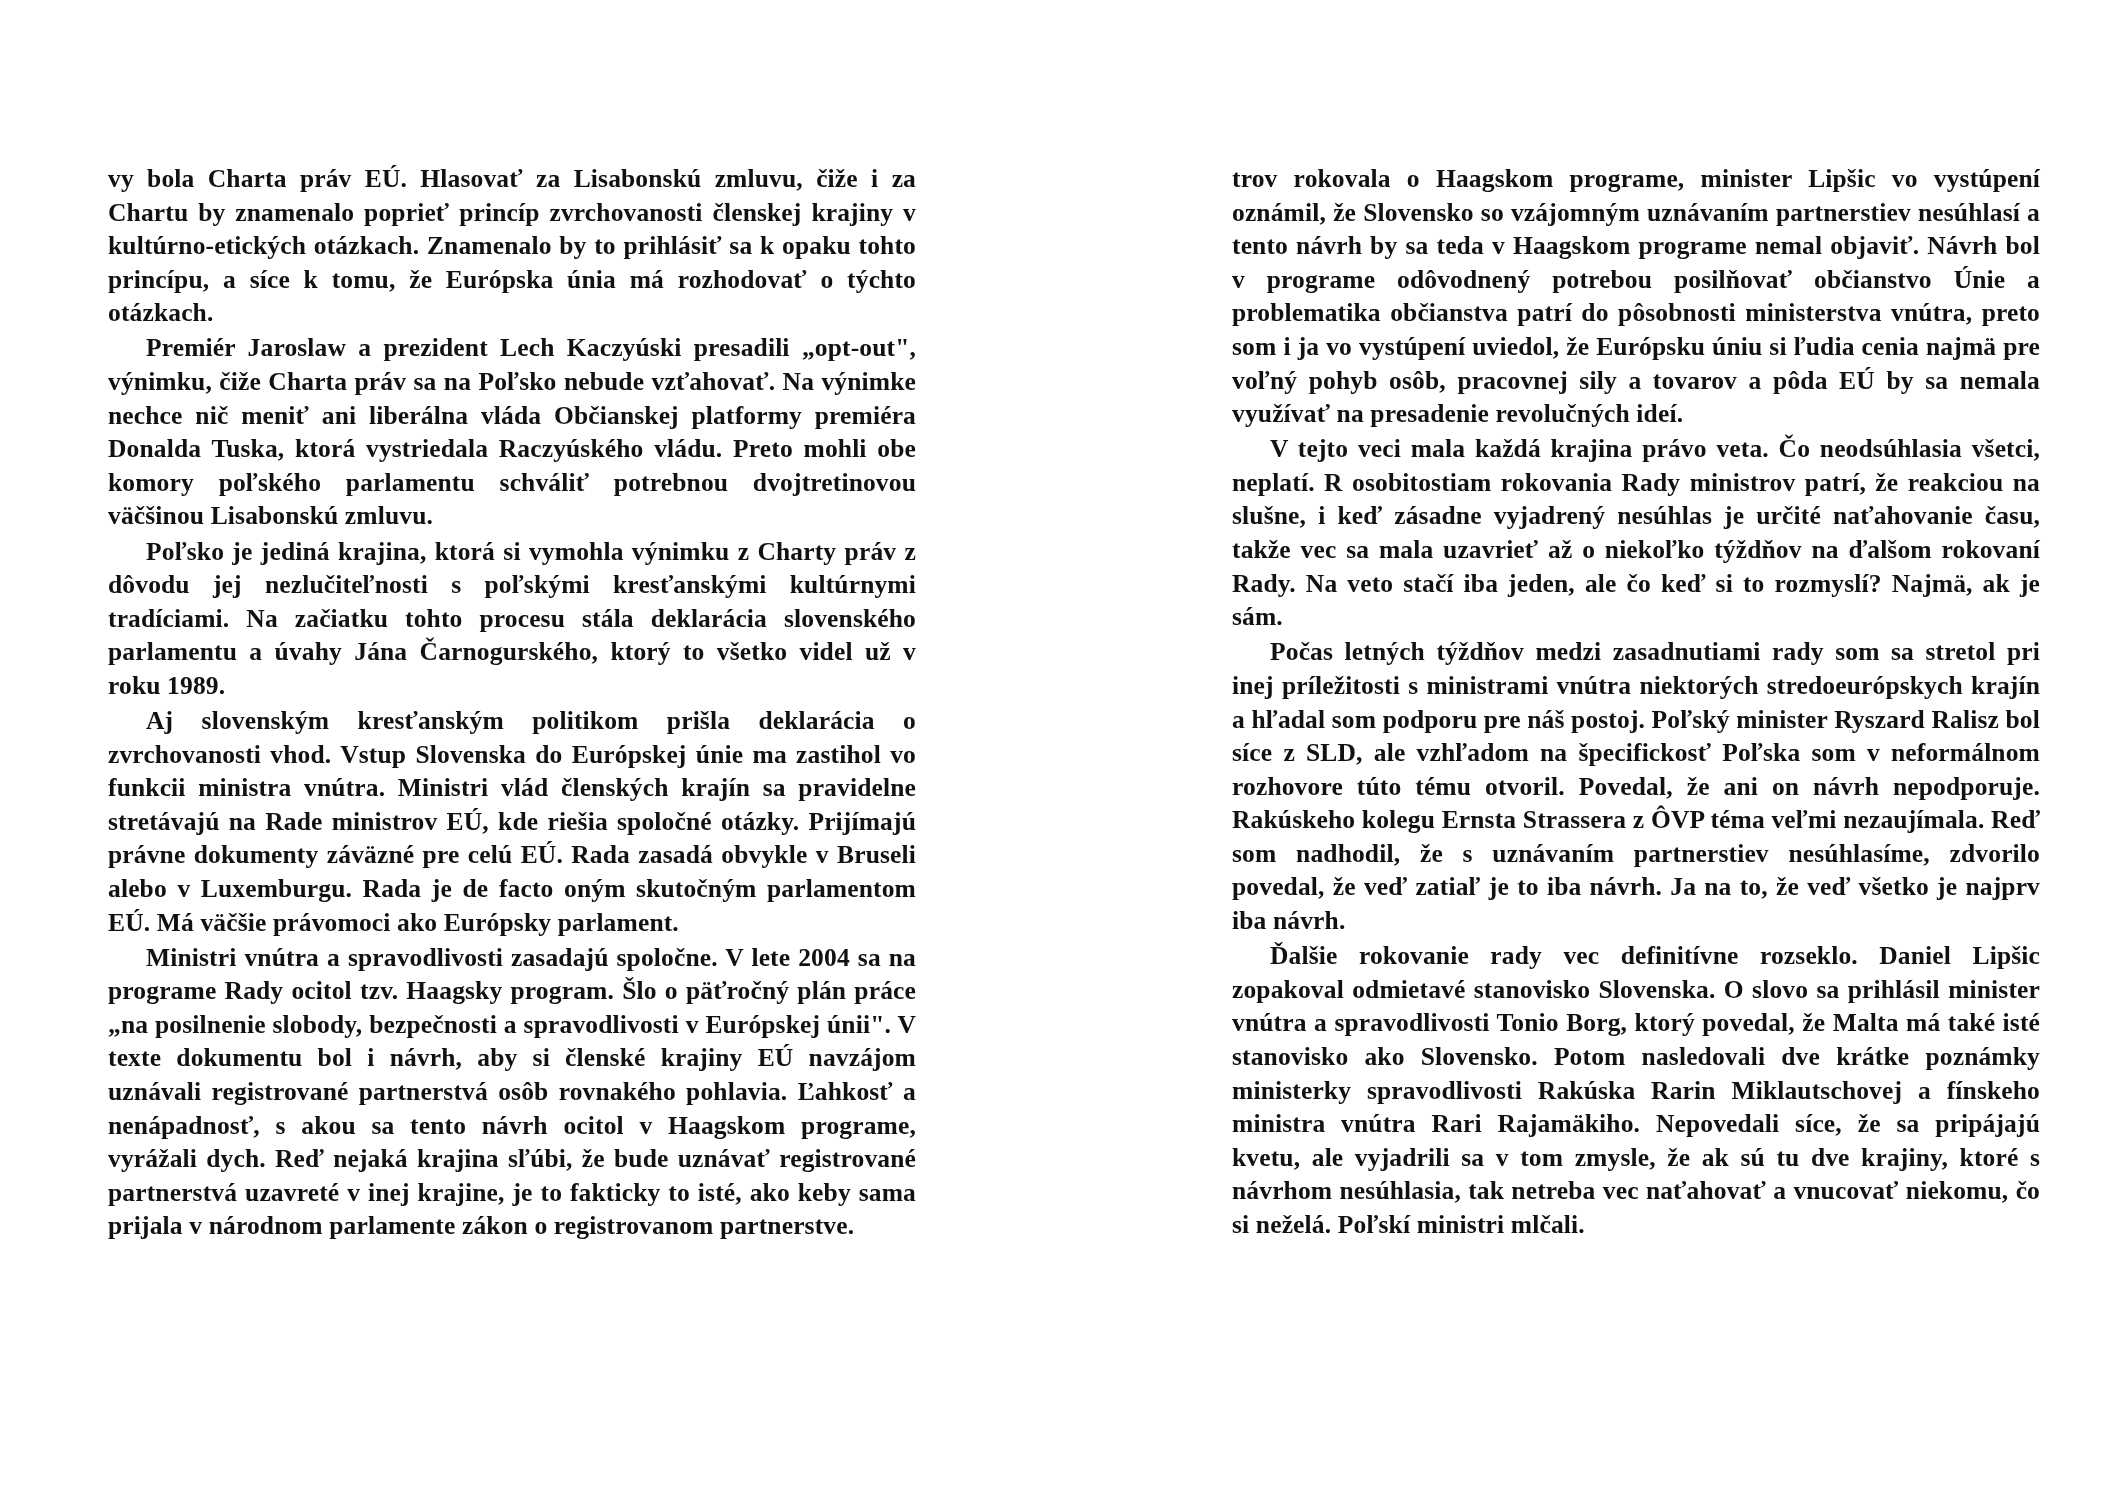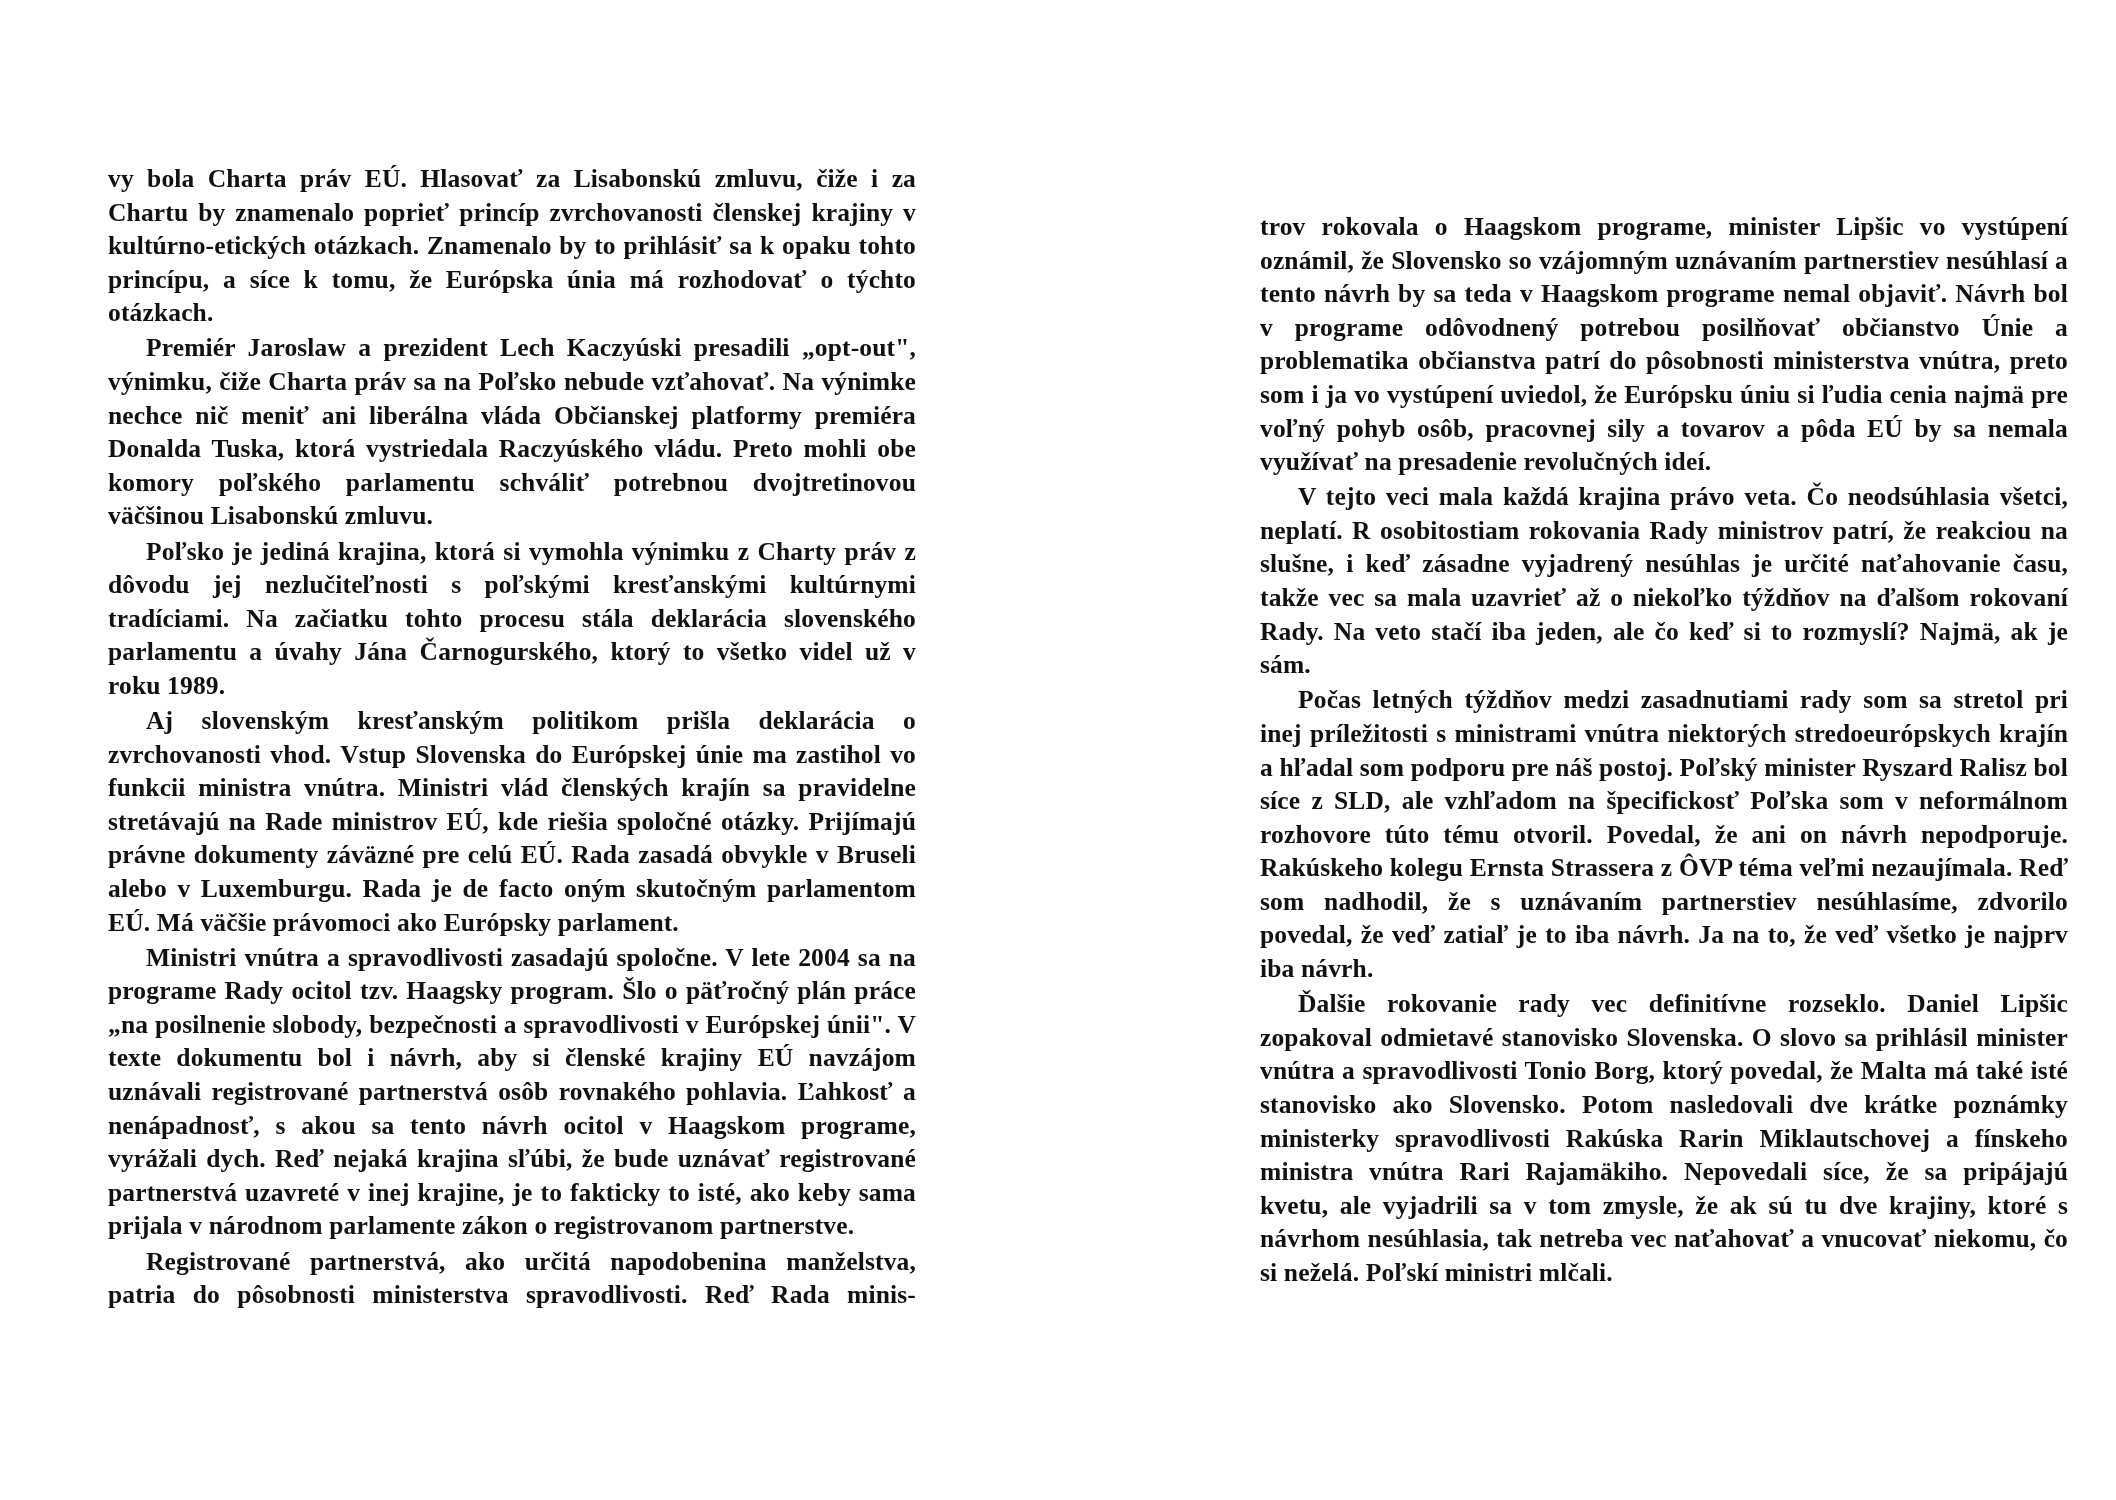--- a/index.html
+++ b/index.html
@@ -23,23 +23,22 @@
       text-align: justify;
       text-justify: inter-word;
       hyphens: manual;
       letter-spacing: 0.15px;
     }
     .col-left {
       left: 108px;
       width: 808px;
     }
     .col-right {
-      left: 1260px;
+      left: 1232px;
       width: 808px;
-      margin-top: 48px;
     }
     .para {
       margin: 0 0 1.5px 0;
       text-indent: 38px;
       font-weight: bold;
     }
     .para.continued {
       text-indent: 0;
     }
     .para.last-continues {
@@ -48,21 +47,20 @@
   </style>
 </head>
 <body>
 
 <div class="page-column col-left">
   <p class="para continued">vy bola Charta práv EÚ. Hlasovať za Lisabonskú zmluvu, čiže i za Chartu by znamenalo poprieť princíp zvrchovanosti členskej krajiny v kultúrno-etických otázkach. Znamenalo by to prihlásiť sa k opaku tohto princípu, a síce k tomu, že Európska únia má rozhodovať o týchto otázkach.</p>
   <p class="para">Premiér Jaroslaw a prezident Lech Kaczyúski presadili „opt-out", výnimku, čiže Charta práv sa na Poľsko nebude vzťahovať. Na výnimke nechce nič meniť ani liberálna vláda Občianskej platformy premiéra Donalda Tuska, ktorá vystriedala Raczyúského vládu. Preto mohli obe komory poľského parlamentu schváliť potrebnou dvojtretinovou väčšinou Lisabonskú zmluvu.</p>
   <p class="para">Poľsko je jediná krajina, ktorá si vymohla výnimku z Charty práv z dôvodu jej nezlučiteľnosti s poľskými kresťanskými kultúrnymi tradíciami. Na začiatku tohto procesu stála deklarácia slovenského parlamentu a úvahy Jána Čarnogurského, ktorý to všetko videl už v roku 1989.</p>
   <p class="para">Aj slovenským kresťanským politikom prišla deklarácia o zvrchovanosti vhod. Vstup Slovenska do Európskej únie ma zastihol vo funkcii ministra vnútra. Ministri vlád členských krajín sa pravidelne stretávajú na Rade ministrov EÚ, kde riešia spoločné otázky. Prijímajú právne dokumenty záväzné pre celú EÚ. Rada zasadá obvykle v Bruseli alebo v Luxemburgu. Rada je de facto oným skutočným parlamentom EÚ. Má väčšie právomoci ako Európsky parlament.</p>
   <p class="para">Ministri vnútra a spravodlivosti zasadajú spoločne. V lete 2004 sa na programe Rady ocitol tzv. Haagsky program. Šlo o päťročný plán práce „na posilnenie slobody, bezpečnosti a spravodlivosti v Európskej únii". V texte dokumentu bol i návrh, aby si členské krajiny EÚ navzájom uznávali registrované partnerstvá osôb rovnakého pohlavia. Ľahkosť a nenápadnosť, s akou sa tento návrh ocitol v Haagskom programe, vyrážali dych. Reď nejaká krajina sľúbi, že bude uznávať registrované partnerstvá uzavreté v inej krajine, je to fakticky to isté, ako keby sama prijala v národnom parlamente zákon o registrovanom partnerstve.</p>
-  <p class="para last-continues">Registrované partnerstvá, ako určitá napodobenina manželstva, patria do pôsobnosti ministerstva spravodlivosti. Reď Rada minis-</p>
 </div>
 
 <div class="page-column col-right">
   <p class="para continued">trov rokovala o Haagskom programe, minister Lipšic vo vystúpení oznámil, že Slovensko so vzájomným uznávaním partnerstiev nesúhlasí a tento návrh by sa teda v Haagskom programe nemal objaviť. Návrh bol v programe odôvodnený potrebou posilňovať občianstvo Únie a problematika občianstva patrí do pôsobnosti ministerstva vnútra, preto som i ja vo vystúpení uviedol, že Európsku úniu si ľudia cenia najmä pre voľný pohyb osôb, pracovnej sily a tovarov a pôda EÚ by sa nemala využívať na presadenie revolučných ideí.</p>
   <p class="para">V tejto veci mala každá krajina právo veta. Čo neodsúhlasia všetci, neplatí. R osobitostiam rokovania Rady ministrov patrí, že reakciou na slušne, i keď zásadne vyjadrený nesúhlas je určité naťahovanie času, takže vec sa mala uzavrieť až o niekoľko týždňov na ďalšom rokovaní Rady. Na veto stačí iba jeden, ale čo keď si to rozmyslí? Najmä, ak je sám.</p>
   <p class="para">Počas letných týždňov medzi zasadnutiami rady som sa stretol pri inej príležitosti s ministrami vnútra niektorých stredoeurópskych krajín a hľadal som podporu pre náš postoj. Poľský minister Ryszard Ralisz bol síce z SLD, ale vzhľadom na špecifickosť Poľska som v neformálnom rozhovore túto tému otvoril. Povedal, že ani on návrh nepodporuje. Rakúskeho kolegu Ernsta Strassera z ÔVP téma veľmi nezaujímala. Reď som nadhodil, že s uznávaním partnerstiev nesúhlasíme, zdvorilo povedal, že veď zatiaľ je to iba návrh. Ja na to, že veď všetko je najprv iba návrh.</p>
   <p class="para">Ďalšie rokovanie rady vec definitívne rozseklo. Daniel Lipšic zopakoval odmietavé stanovisko Slovenska. O slovo sa prihlásil minister vnútra a spravodlivosti Tonio Borg, ktorý povedal, že Malta má také isté stanovisko ako Slovensko. Potom nasledovali dve krátke poznámky ministerky spravodlivosti Rakúska Rarin Miklautschovej a fínskeho ministra vnútra Rari Rajamäkiho. Nepovedali síce, že sa pripájajú kvetu, ale vyjadrili sa v tom zmysle, že ak sú tu dve krajiny, ktoré s návrhom nesúhlasia, tak netreba vec naťahovať a vnucovať niekomu, čo si neželá. Poľskí ministri mlčali.</p>
 </div>
 
 </body></html>

